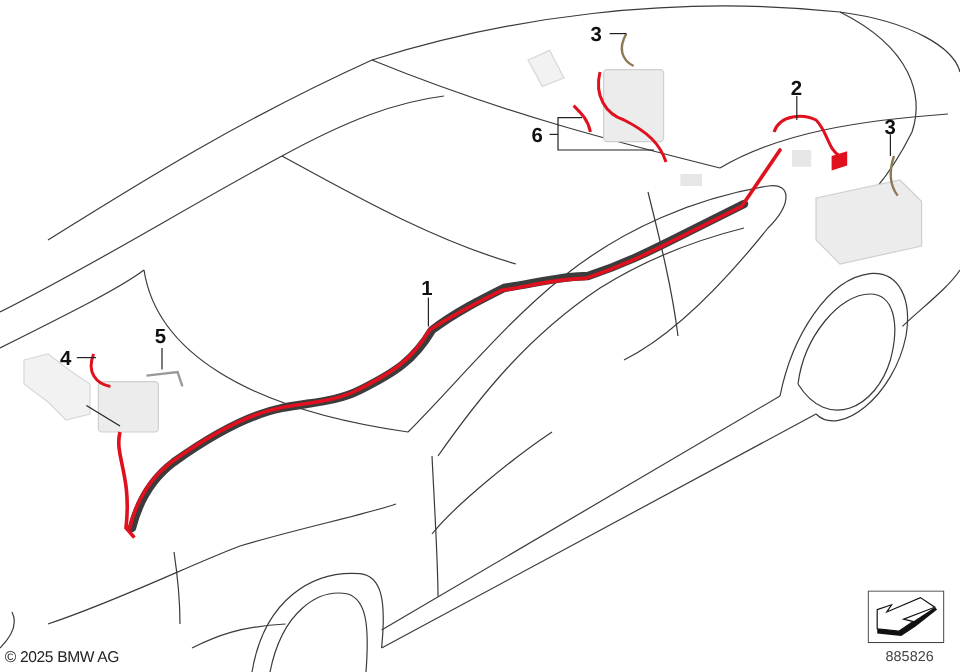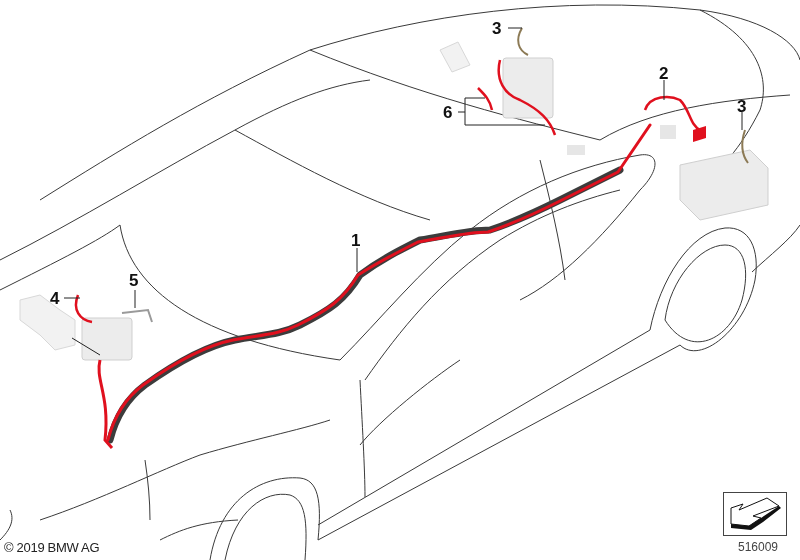--- a/index.html
+++ b/index.html
@@ -96,22 +96,22 @@
 </svg>
 
 <div class="callout" style="left:351px; top:232px;">1</div>
 <div class="callout" style="left:659px; top:65px;">2</div>
 <div class="callout" style="left:492px; top:20px;">3</div>
 <div class="callout" style="left:737px; top:98px;">3</div>
 <div class="callout" style="left:50px; top:290px;">4</div>
 <div class="callout" style="left:129px; top:272px;">5</div>
 <div class="callout" style="left:443px; top:104px;">6</div>
 
-<div class="copyright">© 2019 BMW AG</div>
-<div class="figno">516009</div>
+<div class="copyright">© 2025 BMW AG</div>
+<div class="figno">885826</div>
 
 <div class="nav-icon">
   <svg width="64" height="44" viewBox="0 0 64 44">
     <rect x="0.5" y="0.5" width="63" height="43" fill="#fff" stroke="#444"></rect>
     <polygon points="8,16 20,12 16,18 44,6 56,14 30,24 38,26 26,34 8,32" fill="#fff" stroke="#111" stroke-width="1"></polygon>
     <polygon points="8,32 26,34 38,26 56,14 58,16 40,30 28,38 8,36" fill="#111"></polygon>
   </svg>
 </div>
 
 </body></html>

